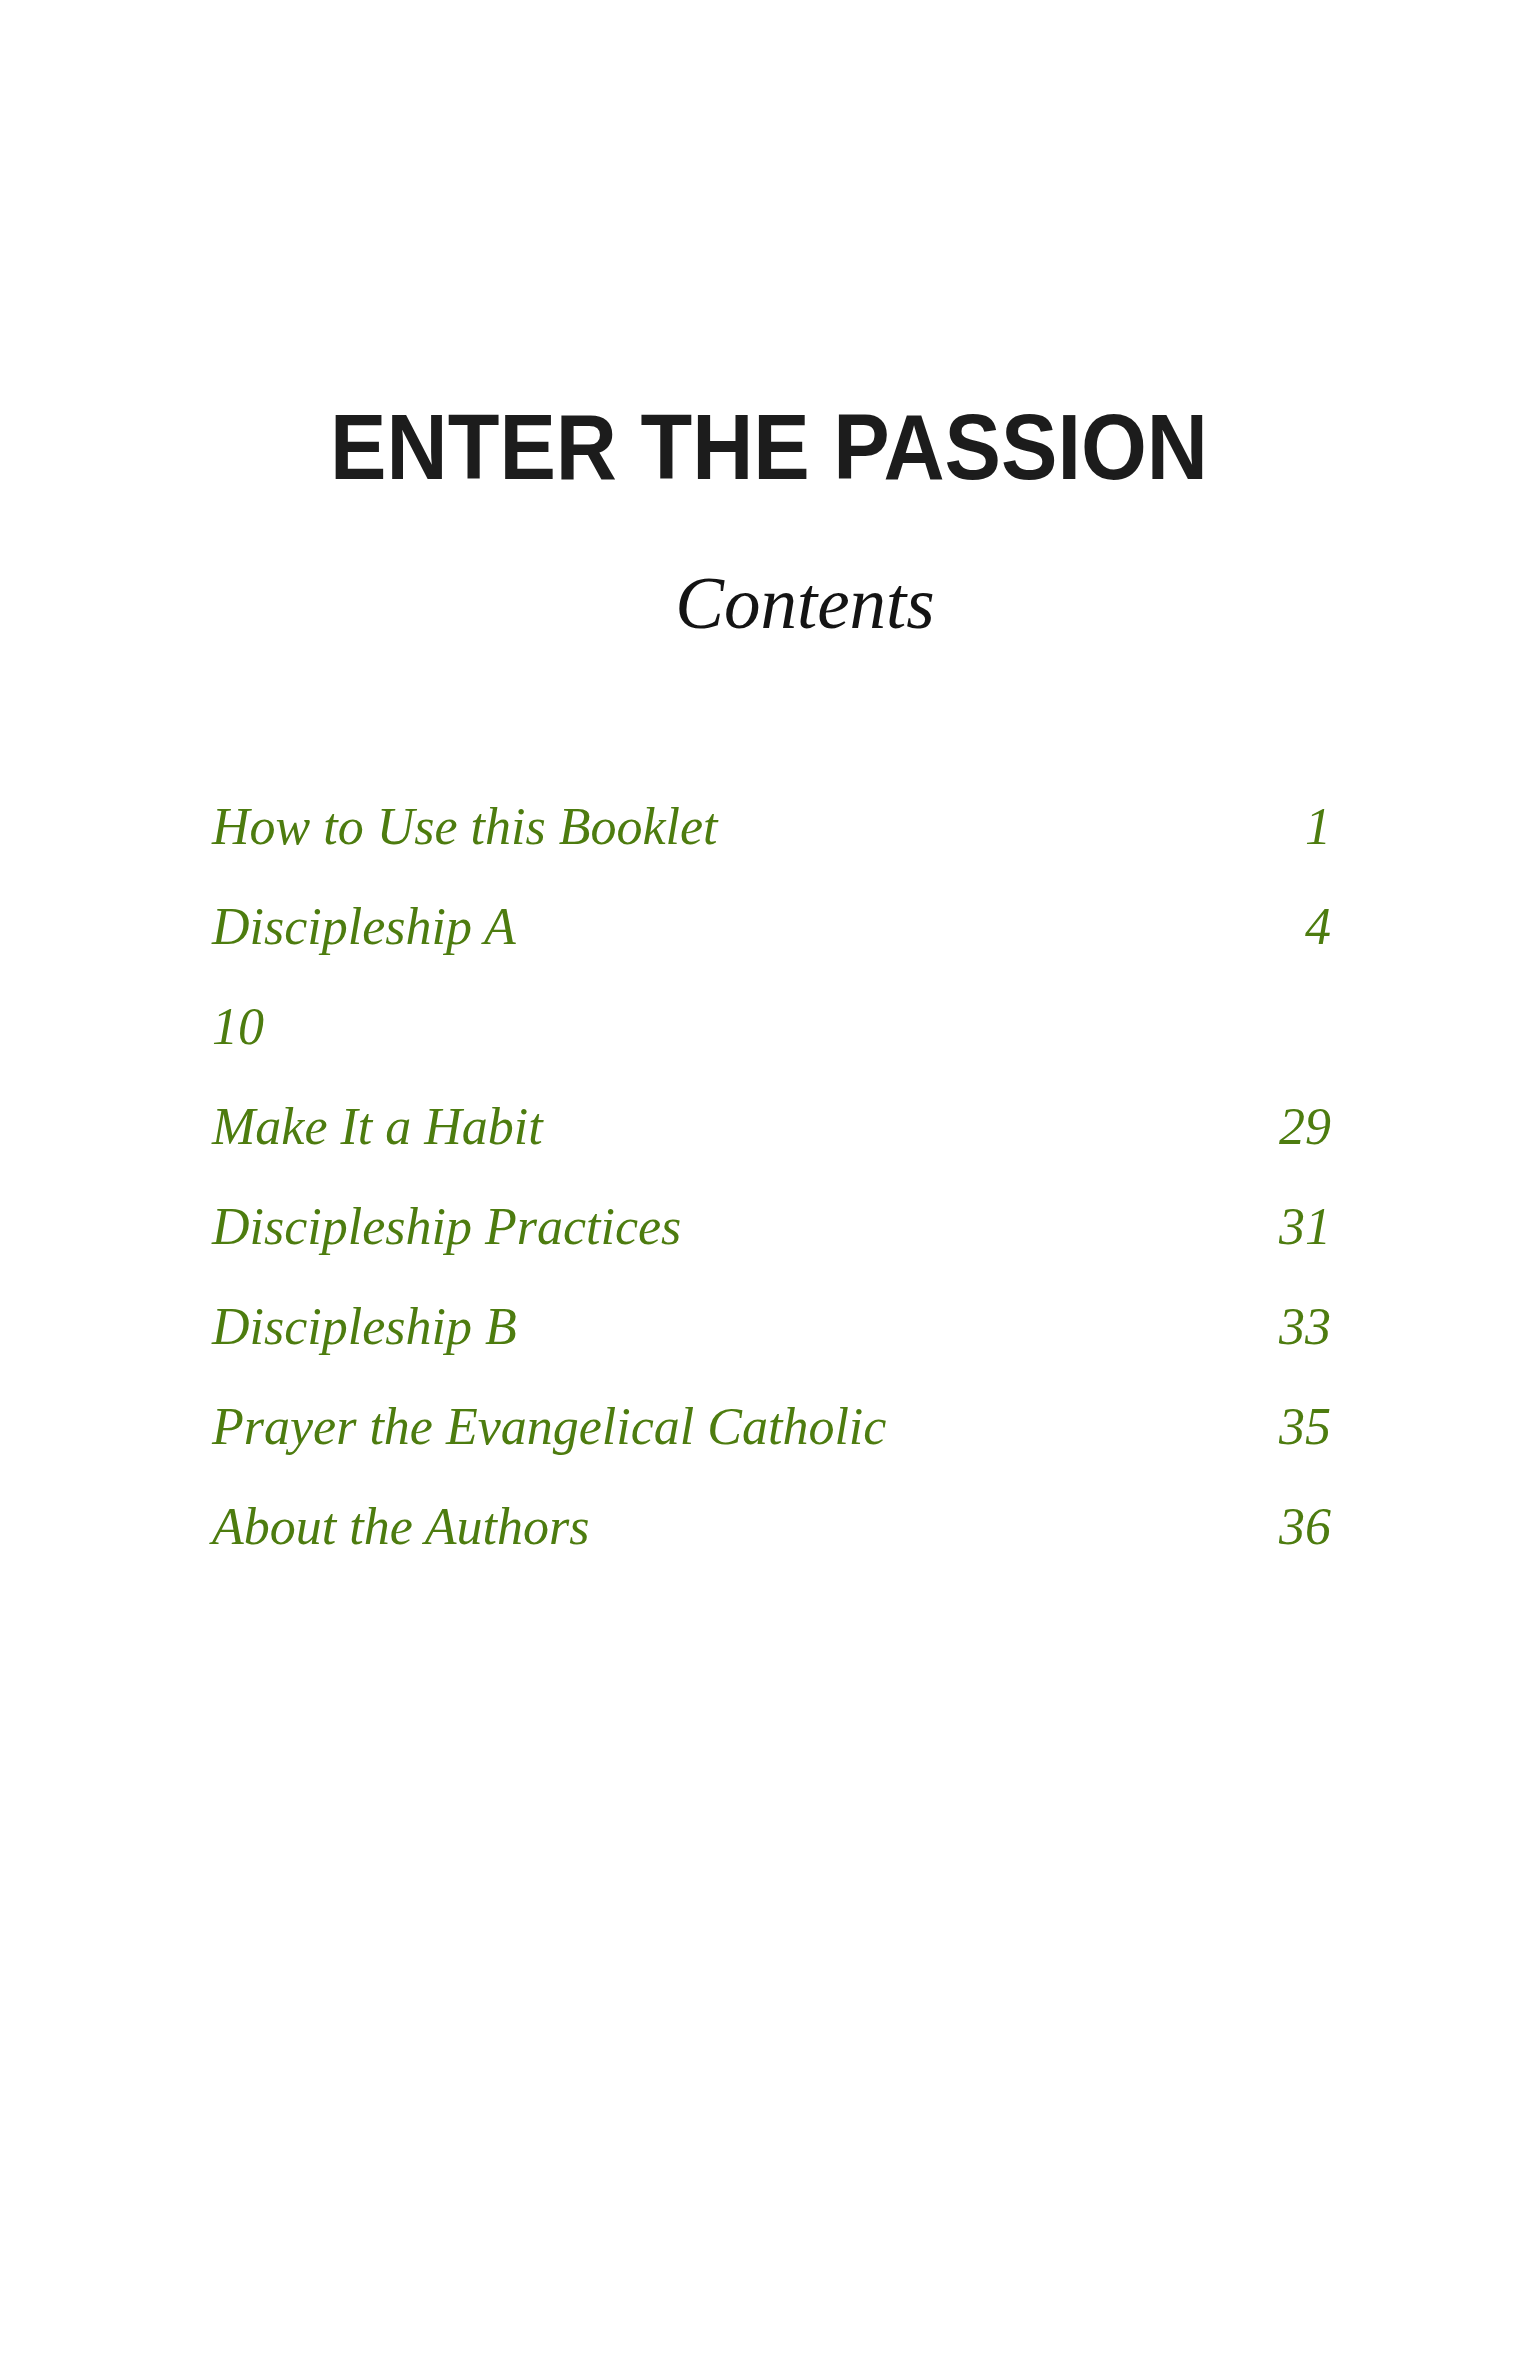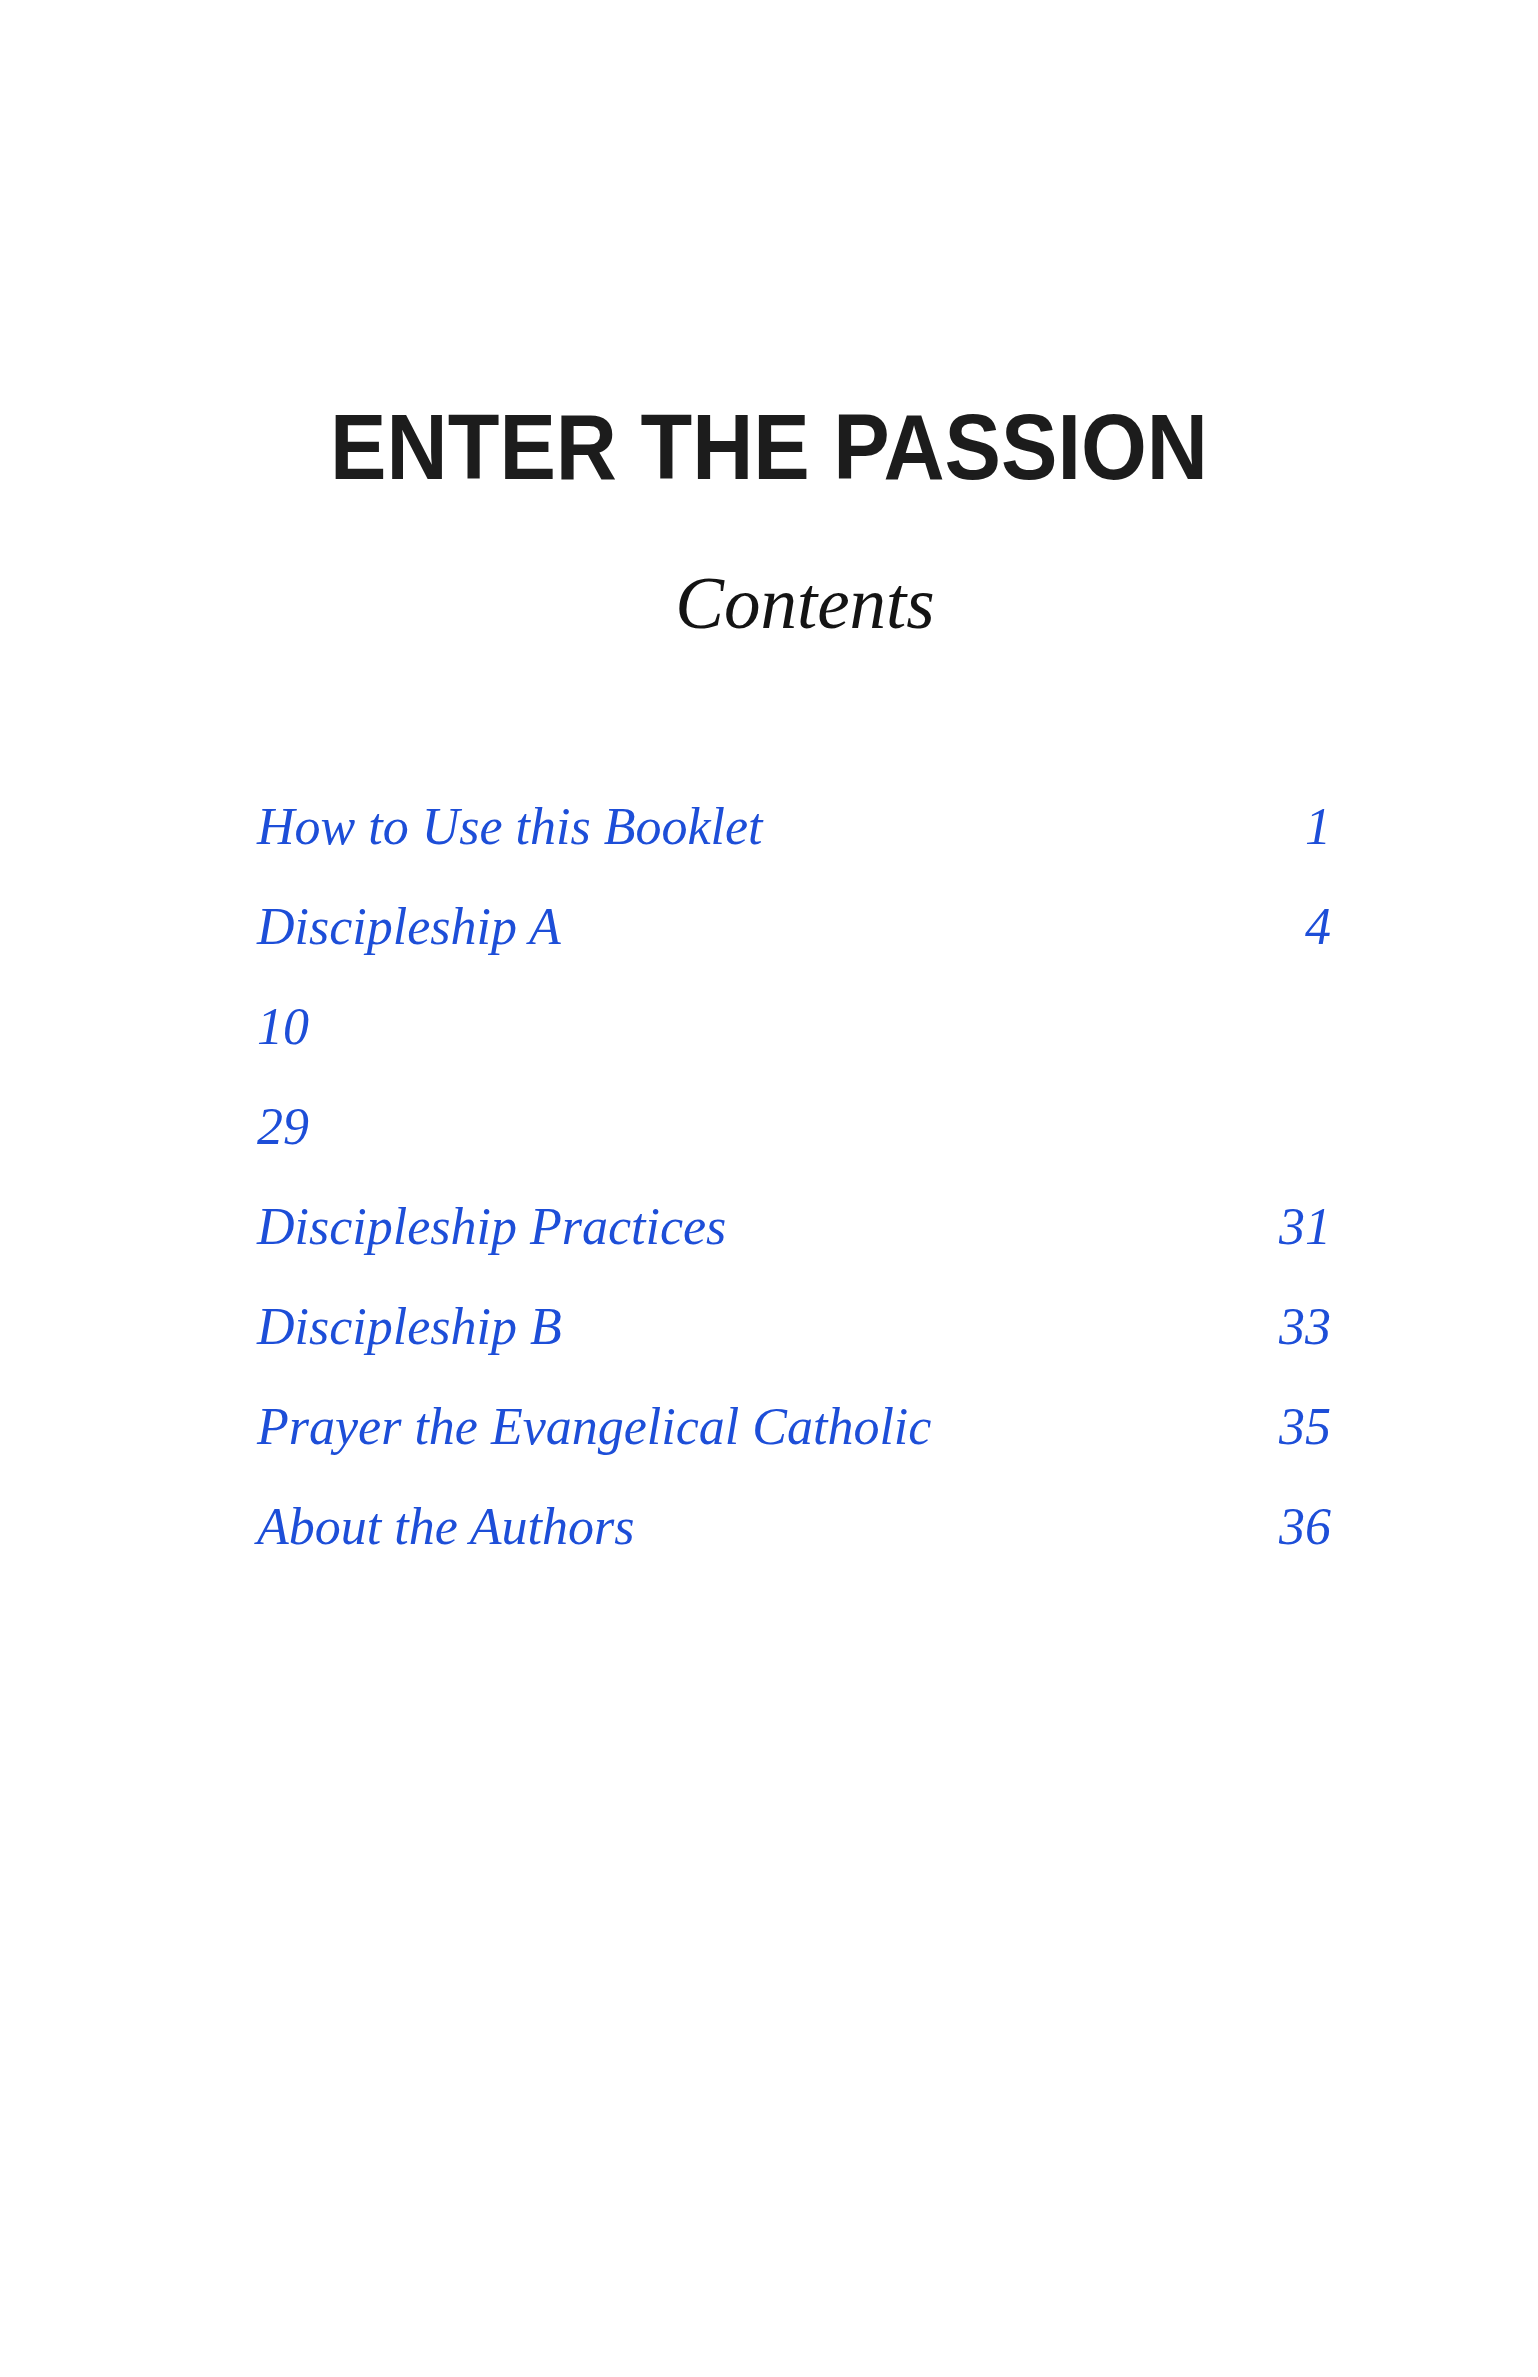--- a/index.html
+++ b/index.html
@@ -56,23 +56,22 @@
   .toc-row {
     display: flex;
     justify-content: space-between;
     align-items: baseline;
     height: 100px;
     line-height: 100px;
     font-family: "Liberation Serif", serif;
     font-style: italic;
     font-weight: 400;
     font-size: 52px;
-    color: #1d4ed8;
+    color: #4d7c0f;
     white-space: nowrap;
-    margin-left: 45px;
   }
   .toc-label { text-align: left; }
   .toc-page  { text-align: right; }
 </style>
 </head>
 <body>
 
 <div class="page">
   <h1 class="book-title">ENTER THE PASSION</h1>
   <h2 class="contents-heading">Contents</h2>
@@ -85,20 +84,21 @@
   <div class="toc-row">
     <span class="toc-label">Discipleship A</span>
     <span class="toc-page">4</span>
   </div>
 
   <div class="toc-row">
     <span class="toc-page">10</span>
   </div>
 
   <div class="toc-row">
+    <span class="toc-label">Make It a Habit</span>
     <span class="toc-page">29</span>
   </div>
 
   <div class="toc-row">
     <span class="toc-label">Discipleship Practices</span>
     <span class="toc-page">31</span>
   </div>
 
   <div class="toc-row">
     <span class="toc-label">Discipleship B</span>

